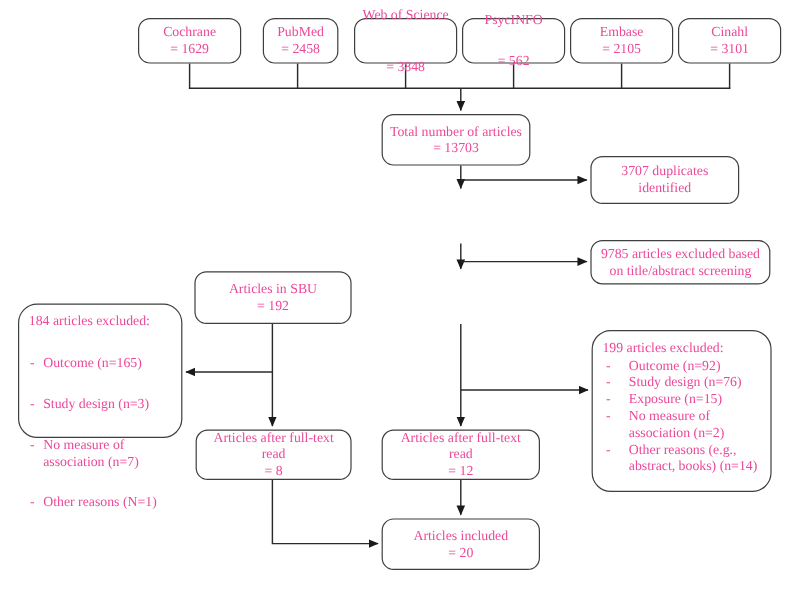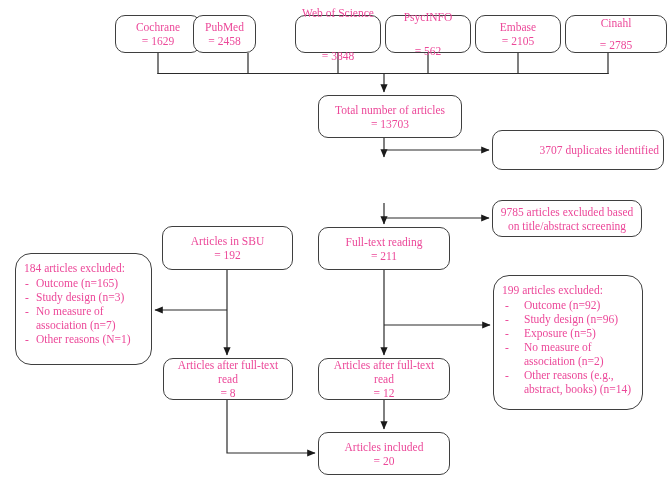--- a/index.html
+++ b/index.html
@@ -14,21 +14,21 @@
     text-align:center;font-size:11.5px;line-height:14px;
   }
   .node .t{display:block;padding:0 4px;}
   .excl{
     border-radius:16px;align-items:flex-start;justify-content:flex-start;
     text-align:left;padding:7px 5px 5px 8px;
   }
   .excl .t{padding:0;}
   .excl ul{list-style:none;margin:1px 0 0 0;padding:0;}
   .excl li{position:relative;margin:0;}
-  .excl.left li{padding-left:12px;}
+  .excl.left li{padding-left:12px;margin-top:20px;}
   .excl.left li::before{content:"-";position:absolute;left:1px;top:0;}
   .excl.right li{padding-left:22px;}
   .excl.right li::before{content:"-";position:absolute;left:3px;top:0;}
   svg.wires{position:absolute;left:0;top:0;}
 </style>
 </head>
 <body>
 
 <div class="canvas">
 
@@ -52,81 +52,77 @@
       <line x1="384" y1="325" x2="490" y2="325" marker-end="url(#arr)"></line>
       <polyline points="227,400 227,453 315,453" marker-end="url(#arr)"></polyline>
       <line x1="384" y1="400" x2="384" y2="429" marker-end="url(#arr)"></line>
     </g>
   </svg>
 
   <div class="node" style="left:115px;top:15px;width:86px;height:38px;">
     <span class="t">Cochrane</span>
     <span class="t">= 1629</span>
   </div>
-  <div class="node" style="left:193px;top:15px;width:63px;height:38px;">
+  <div class="node" style="left:219px;top:15px;width:63px;height:38px;">
     <span class="t">PubMed</span>
     <span class="t">= 2458</span>
   </div>
   <div class="node" style="left:295px;top:15px;width:86px;height:38px;gap:29px;">
     <span class="t">Web of Science</span>
     <span class="t">= 3848</span>
   </div>
   <div class="node" style="left:385px;top:15px;width:86px;height:38px;gap:20px;">
     <span class="t">PsycINFO</span>
     <span class="t">= 562</span>
   </div>
   <div class="node" style="left:475px;top:15px;width:86px;height:38px;">
     <span class="t">Embase</span>
     <span class="t">= 2105</span>
   </div>
-  <div class="node" style="left:565px;top:15px;width:102px;height:38px;justify-content:space-between;">
+  <div class="node" style="left:565px;top:15px;width:86px;height:38px;">
     <span class="t">Cinahl</span>
-    <span class="t">= 2785</span>
+    <span class="t">= 3101</span>
   </div>
 
-  <div class="node" style="left:318px;top:95px;width:144px;height:43px;">
+  <div class="node" style="left:318px;top:95px;width:124px;height:43px;">
     <span class="t">Total number of articles</span>
     <span class="t">= 13703</span>
   </div>
 
-  <div class="node" style="left:492px;top:130px;width:172px;height:40px;align-items:flex-end;">
+  <div class="node" style="left:492px;top:130px;width:124px;height:40px;align-items:flex-end;">
     <span class="t">3707 duplicates identified</span>
   </div>
 
 
   <div class="node" style="left:492px;top:200px;width:150px;height:37px;">
     <span class="t">9785 articles excluded based on title/abstract screening</span>
   </div>
 
   <div class="node" style="left:162px;top:226px;width:131px;height:44px;">
     <span class="t">Articles in SBU</span>
     <span class="t">= 192</span>
   </div>
 
-  <div class="node" style="left:318px;top:227px;width:132px;height:43px;">
-    <span class="t">Full-text reading</span>
-    <span class="t">= 211</span>
-  </div>
 
   <div class="node excl left" style="left:15px;top:253px;width:137px;height:112px;">
     <span class="t">184 articles excluded:</span>
     <ul>
       <li>Outcome (n=165)</li>
       <li>Study design (n=3)</li>
       <li>No measure of association (n=7)</li>
       <li>Other reasons (N=1)</li>
     </ul>
   </div>
 
   <div class="node excl right" style="left:493px;top:260px;width:150px;height:135px;margin-top:15px;">
     <span class="t">199 articles excluded:</span>
     <ul>
       <li>Outcome (n=92)</li>
-      <li>Study design (n=96)</li>
-      <li>Exposure (n=5)</li>
+      <li>Study design (n=76)</li>
+      <li>Exposure (n=15)</li>
       <li>No measure of association (n=2)</li>
       <li>Other reasons (e.g., abstract, books) (n=14)</li>
     </ul>
   </div>
 
   <div class="node" style="left:163px;top:358px;width:130px;height:42px;">
     <span class="t">Articles after full-text read</span>
     <span class="t">= 8</span>
   </div>
 

